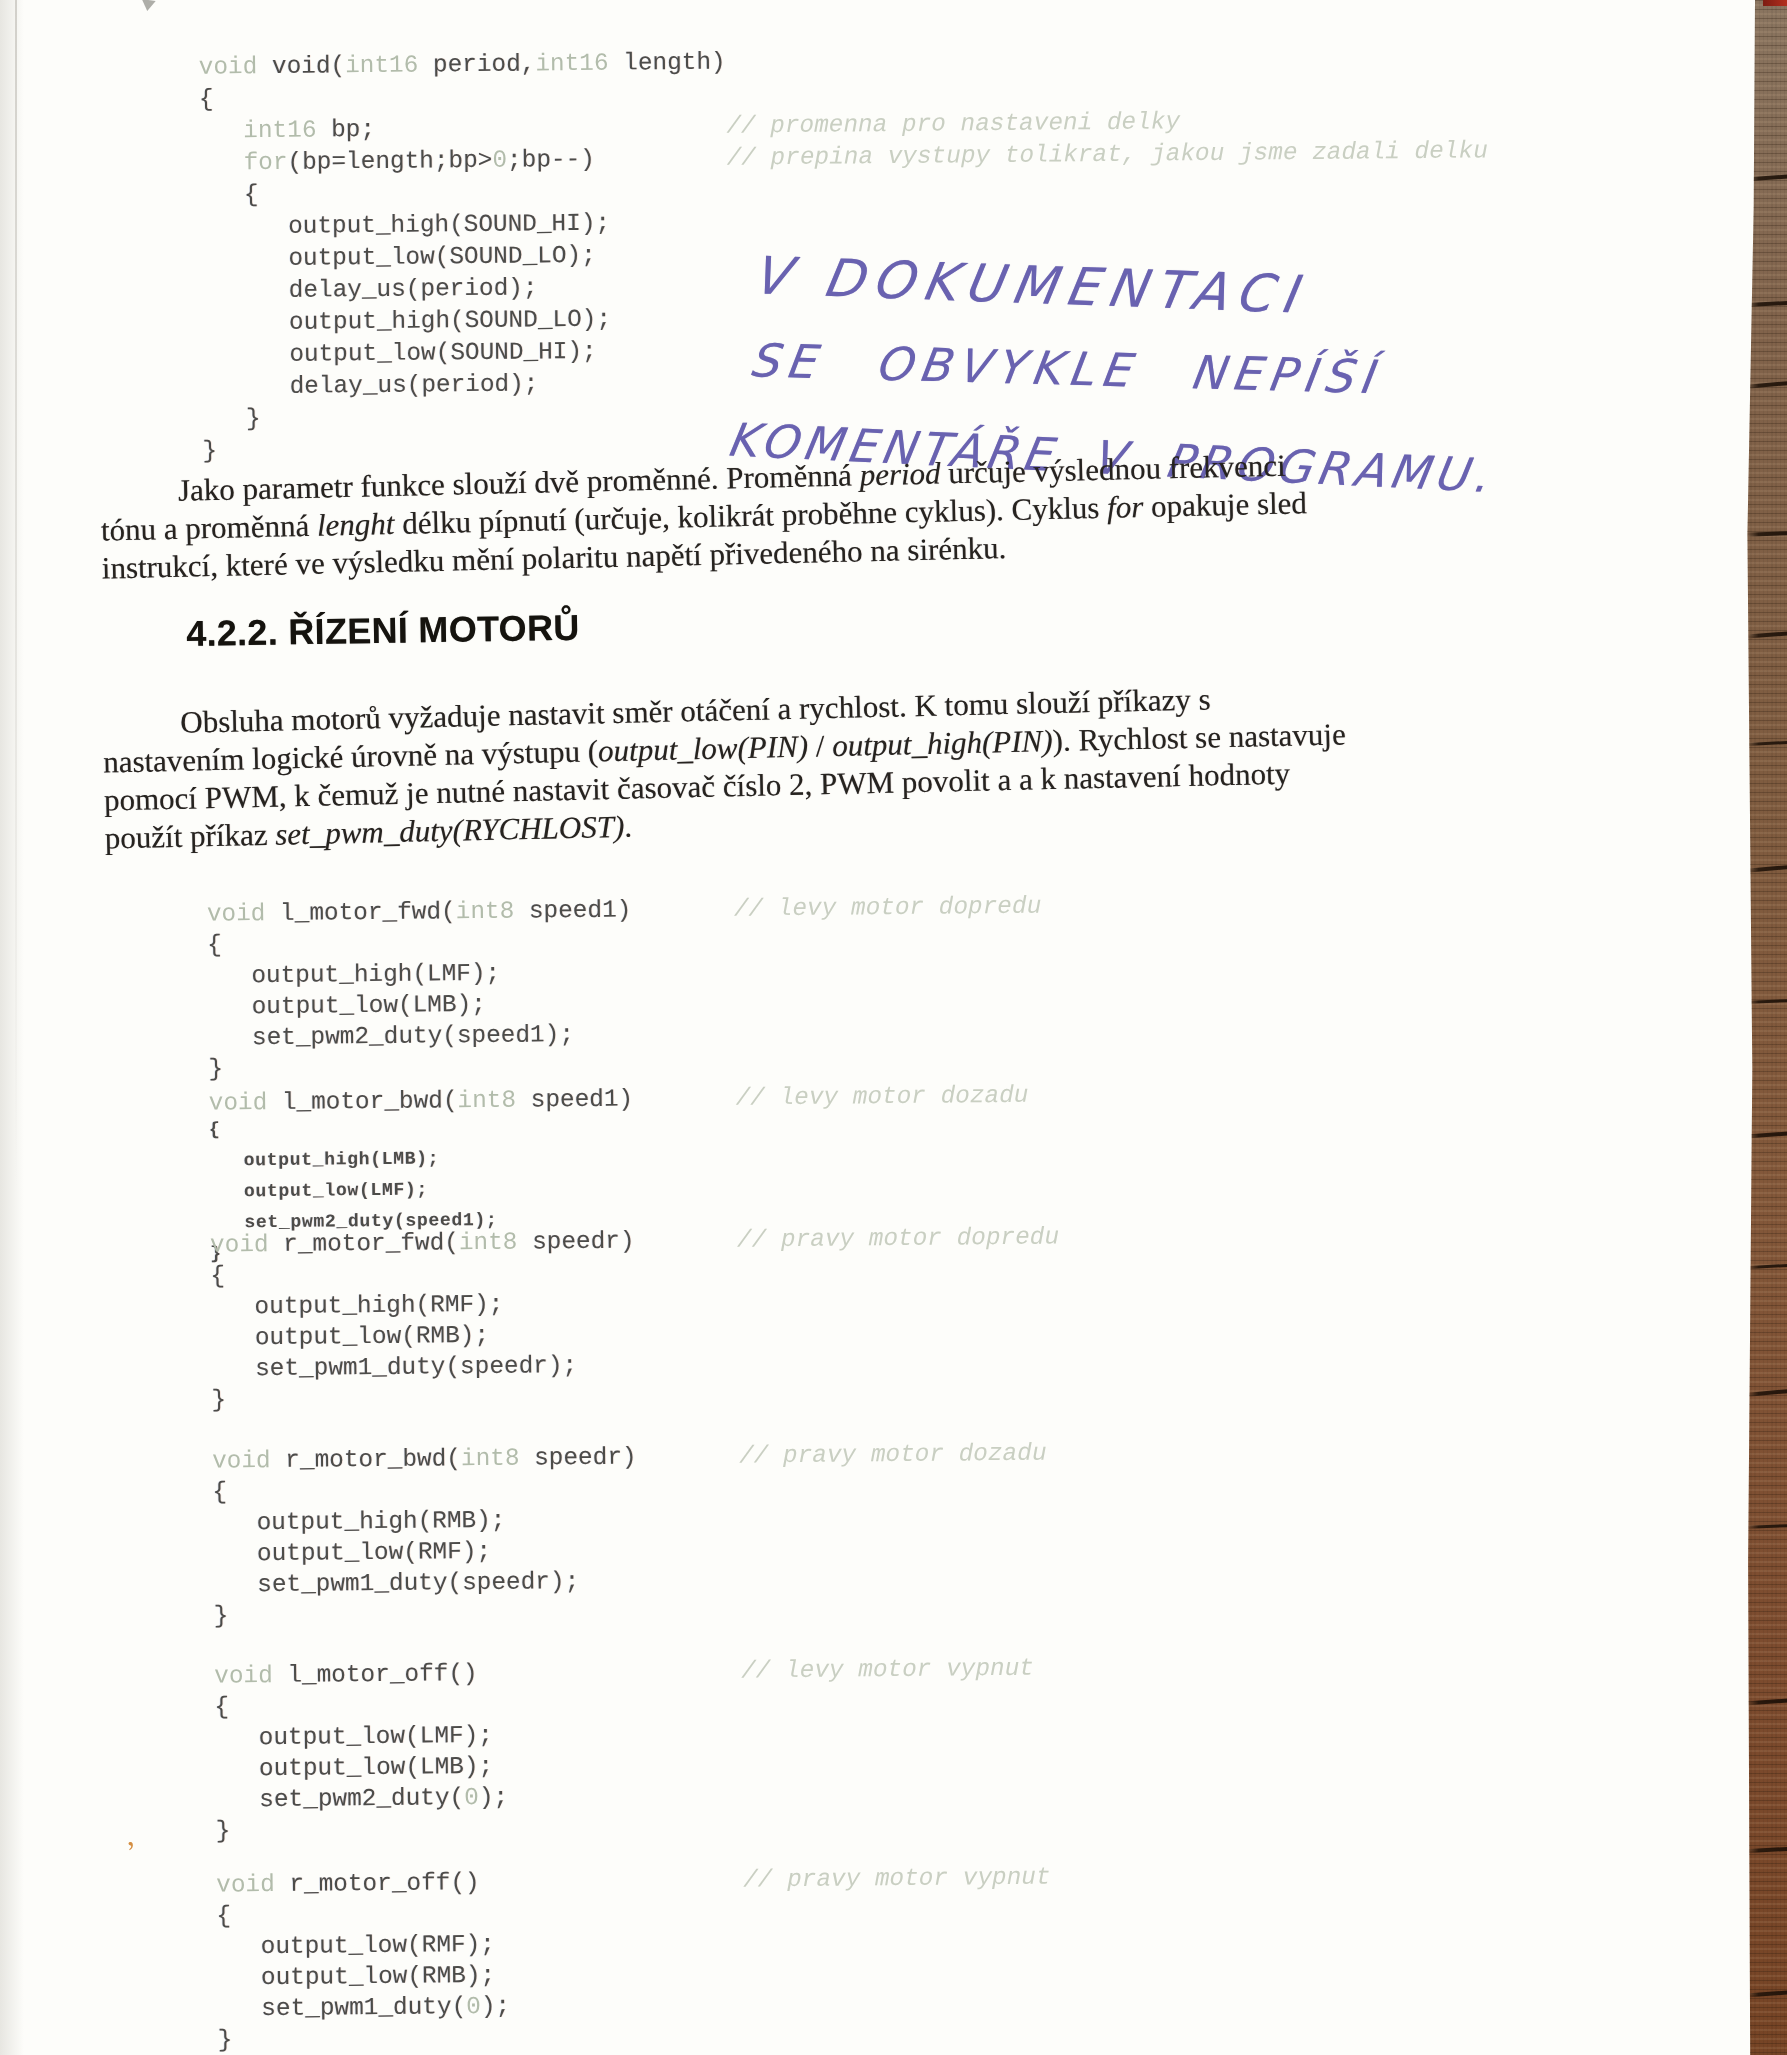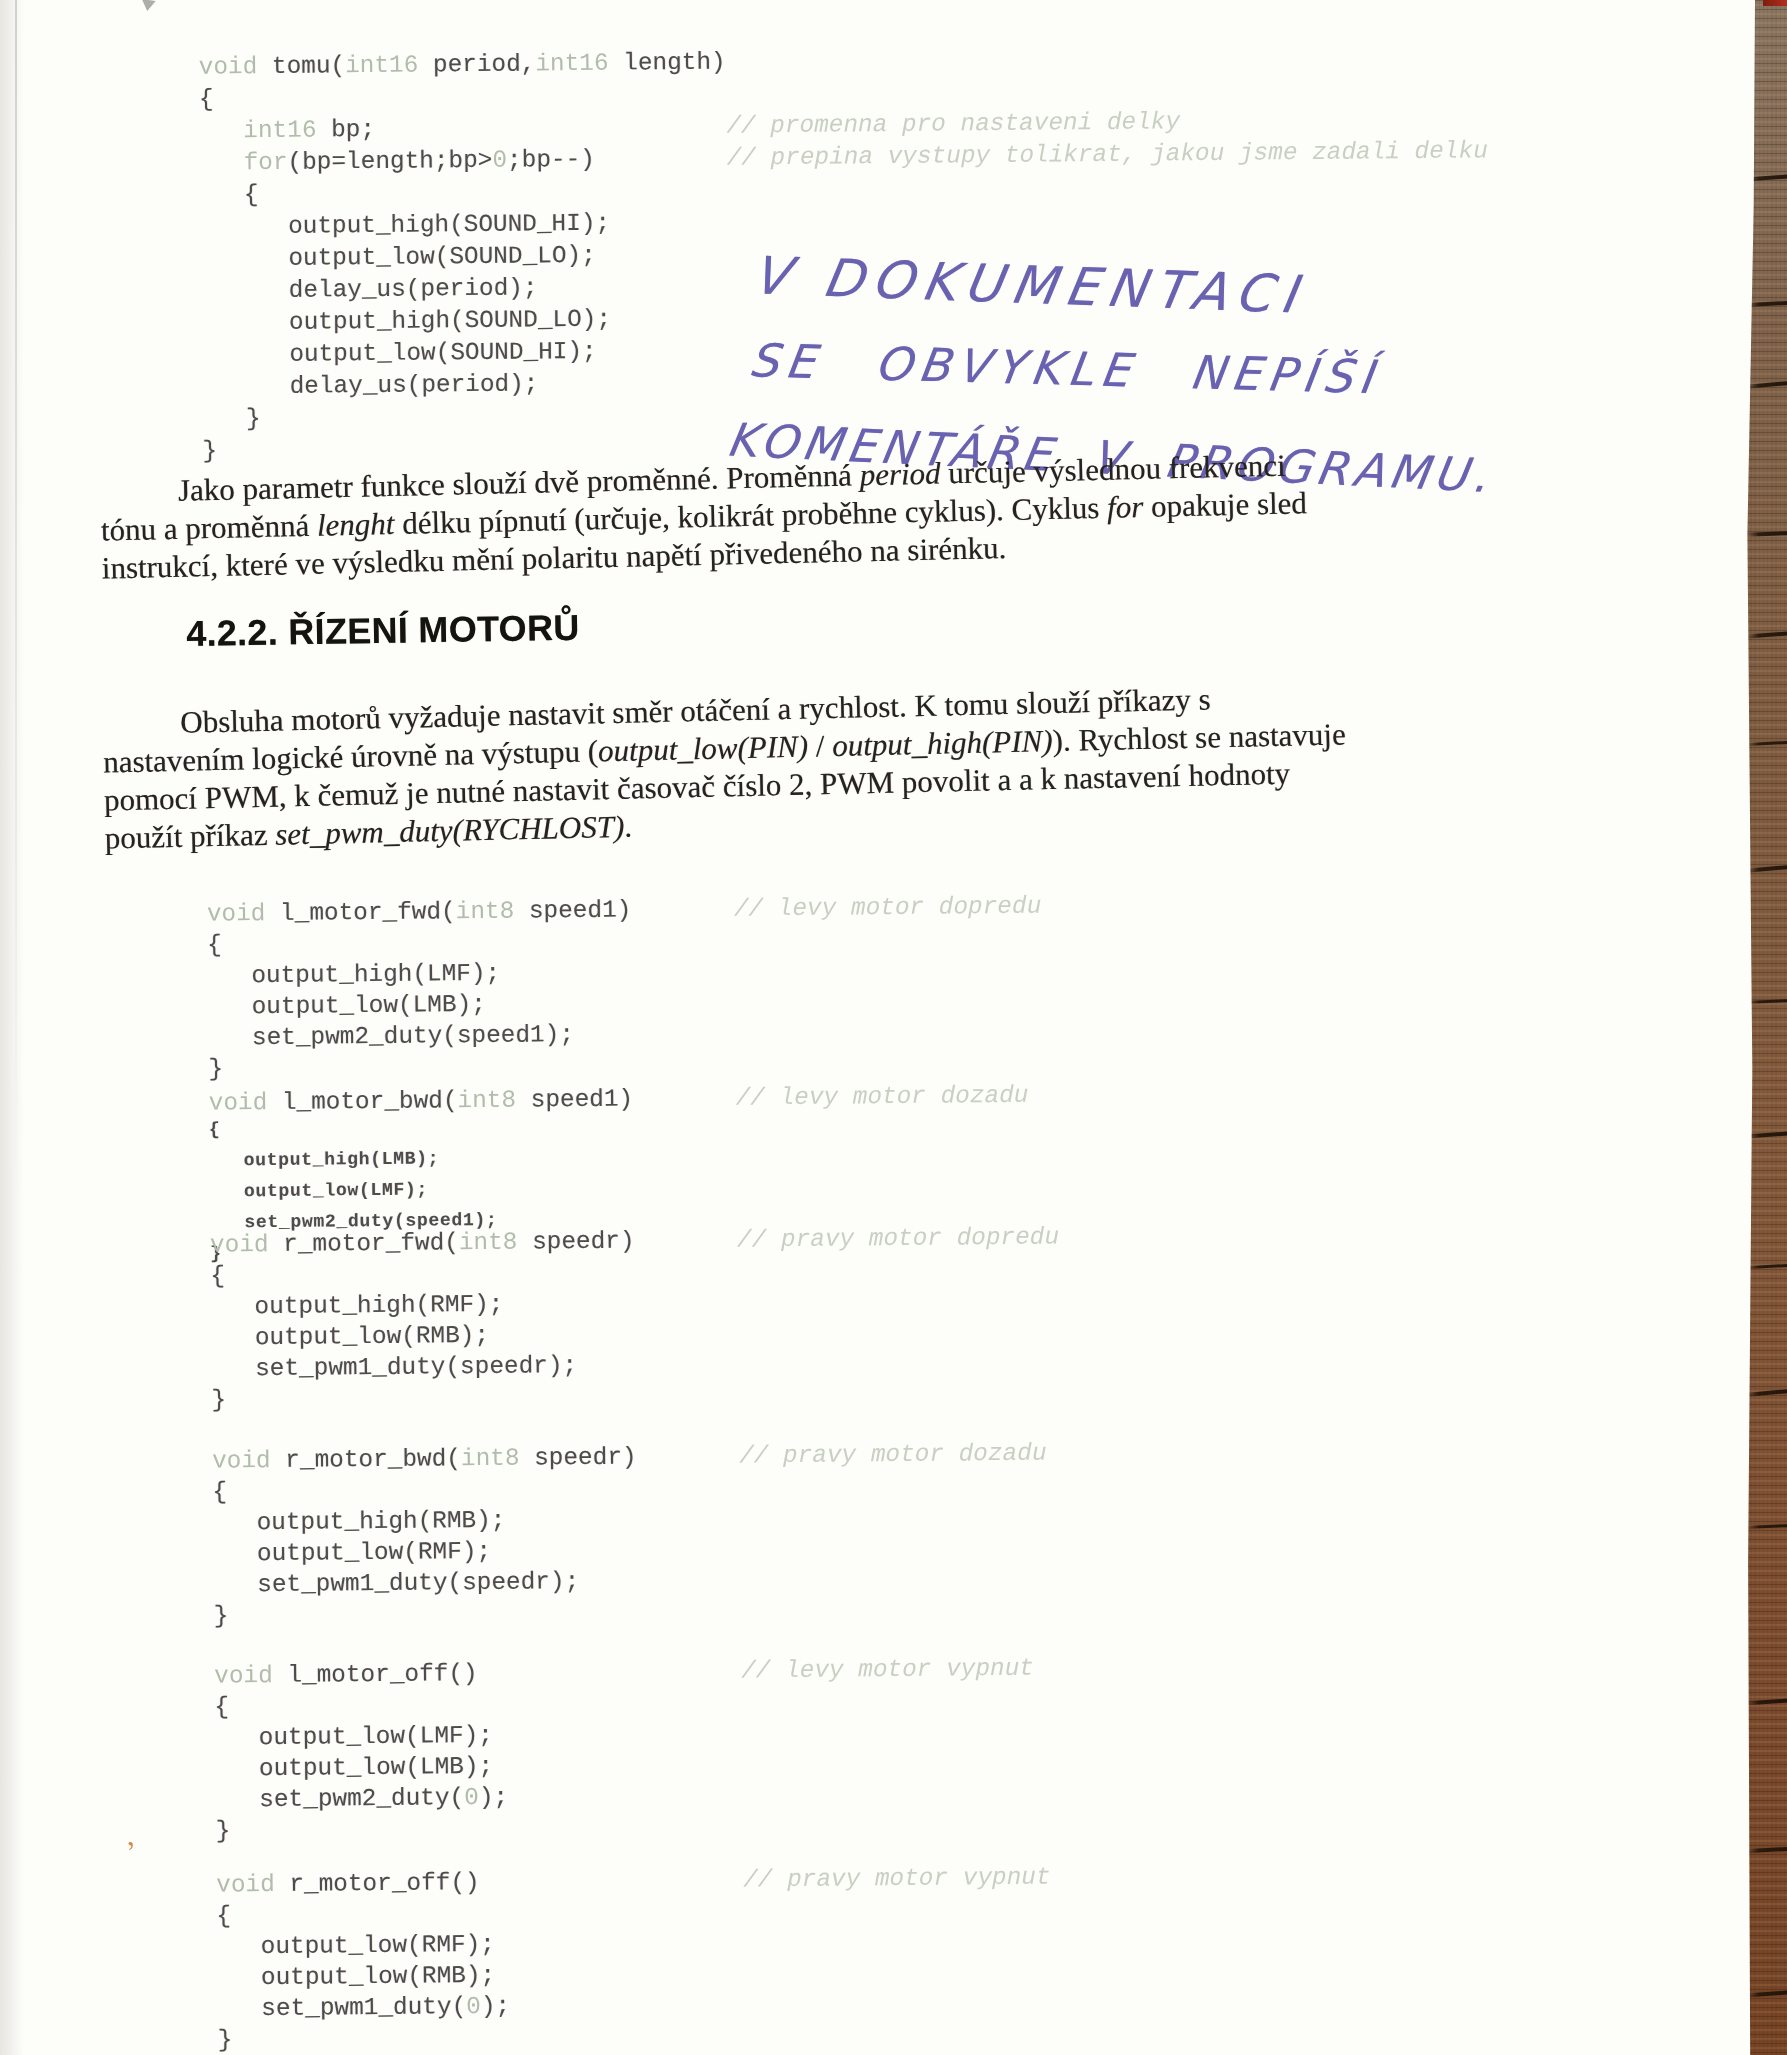--- a/index.html
+++ b/index.html
@@ -99,21 +99,21 @@
 
 <div class="page">
 
   <div class="edge-left"></div>
   <div class="edge-line"></div>
   <div class="mark-arrow"></div>
 
   <div class="content">
 
     <div class="code cb-beep">
-        <div class="cl"><span class="k">void </span><span class="d">tomu(</span><span class="k">int16</span><span class="d"> period,</span><span class="k">int16</span><span class="d"> length)</span></div>
+        <div class="cl"><span class="k">void </span><span class="d">void(</span><span class="k">int16</span><span class="d"> period,</span><span class="k">int16</span><span class="d"> length)</span></div>
         <div class="cl"><span class="d">{</span></div>
         <div class="cl"><span class="d">   </span><span class="k">int16</span><span class="d"> bp;</span><span class="cm">// promenna pro nastaveni delky</span></div>
         <div class="cl"><span class="d">   </span><span class="k">for</span><span class="d">(bp=length;bp&gt;</span><span class="k">0</span><span class="d">;bp--)</span><span class="cm">// prepina vystupy tolikrat, jakou jsme zadali delku</span></div>
         <div class="cl"><span class="d">   {</span></div>
         <div class="cl"><span class="d">      output_high(SOUND_HI);</span></div>
         <div class="cl"><span class="d">      output_low(SOUND_LO);</span></div>
         <div class="cl"><span class="d">      delay_us(period);</span></div>
         <div class="cl"><span class="d">      output_high(SOUND_LO);</span></div>
         <div class="cl"><span class="d">      output_low(SOUND_HI);</span></div>
         <div class="cl"><span class="d">      delay_us(period);</span></div>

